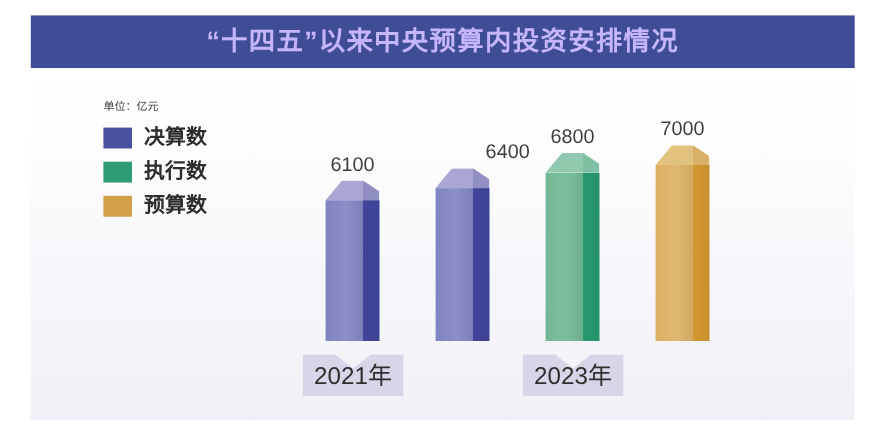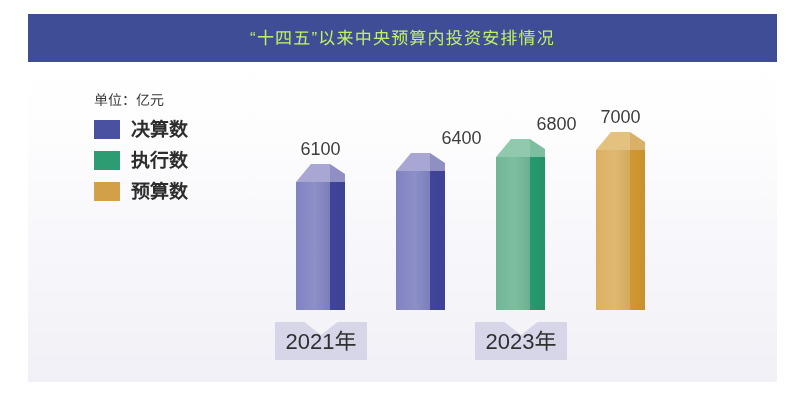--- a/index.html
+++ b/index.html
@@ -28,23 +28,23 @@
     top: 14px;
     width: 749px;
     height: 48px;
     background: #3f4d96;
     display: flex;
     align-items: center;
     justify-content: center;
     box-sizing: border-box;
   }
   .title-bar .title-text {
-    color: #bef264;
-    font-size: 17px;
-    font-weight: normal;
+    color: #c4b5fd;
+    font-size: 24px;
+    font-weight: bold;
     letter-spacing: 1.2px;
     white-space: nowrap;
     line-height: 1;
   }
 
   
   .chart-panel {
     position: absolute;
     left: 28px;
     top: 62px;
@@ -55,21 +55,21 @@
   }
 
   
   .legend {
     position: absolute;
     left: 66px;
     top: 31px;
     width: 150px;
   }
   .legend-unit {
-    font-size: 14px;
+    font-size: 10px;
     color: #3a3a3a;
     margin-bottom: 13px;
     line-height: 1;
     white-space: nowrap;
   }
   .legend-item {
     display: flex;
     align-items: center;
     margin-bottom: 12px;
     height: 19px;
@@ -232,21 +232,21 @@
           <div class="col" style="width: 49px; height: 157px;">
             <div class="face-front" style="height: 139px; background: linear-gradient(to right, rgb(128, 131, 194) 0%, rgb(141, 143, 200) 55%, rgb(123, 126, 186) 100%);"></div>
             <div class="face-side" style="height: 139px; background: linear-gradient(to right, rgb(64, 69, 155) 0%, rgb(61, 66, 147) 100%);"></div>
             <div class="face-top" style="bottom: 139px;">
               <div class="top-left" style="background: rgb(168, 166, 210);"></div>
               <div class="top-right" style="background: rgb(143, 143, 196);"></div>
             </div>
           </div>
         </div>
         <div class="bar-group" style="left: 468px; width: 49px; height: 171px;">
-          <div class="bar-value" style="bottom: 177px; margin-left: 36px;">6800</div>
+          <div class="bar-value" style="bottom: 177px;">6800</div>
           <div class="col" style="width: 49px; height: 171px;">
             <div class="face-front" style="height: 153px; background: linear-gradient(to right, rgb(112, 183, 149) 0%, rgb(126, 190, 160) 55%, rgb(108, 176, 143) 100%);"></div>
             <div class="face-side" style="height: 153px; background: linear-gradient(to right, rgb(39, 154, 111) 0%, rgb(37, 146, 105) 100%);"></div>
             <div class="face-top" style="bottom: 153px;">
               <div class="top-left" style="background: rgb(144, 201, 174);"></div>
               <div class="top-right" style="background: rgb(125, 191, 160);"></div>
             </div>
           </div>
         </div>
         <div class="axis-plate" style="left: 447px; width: 92px;">

